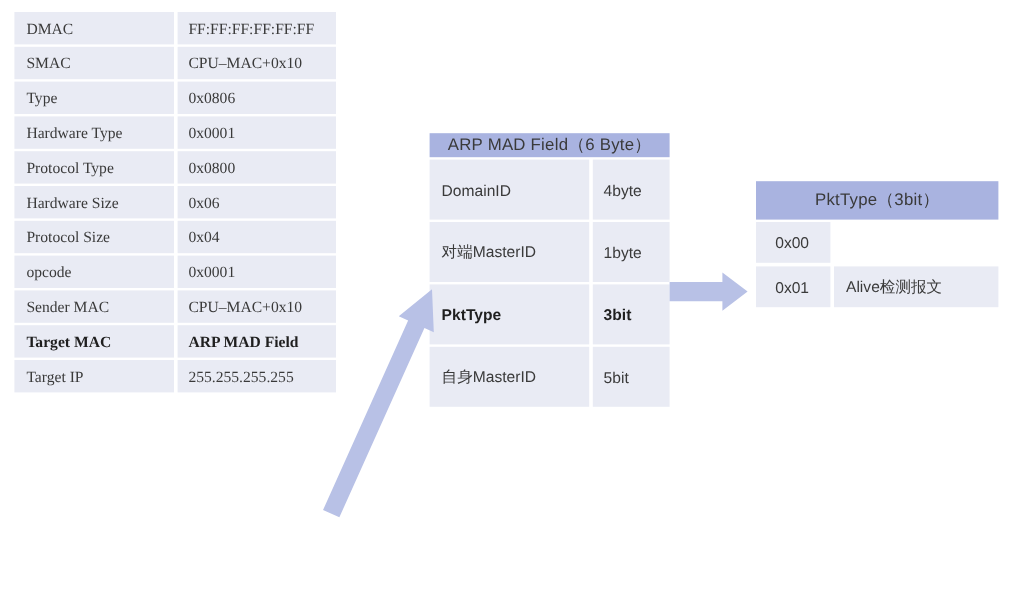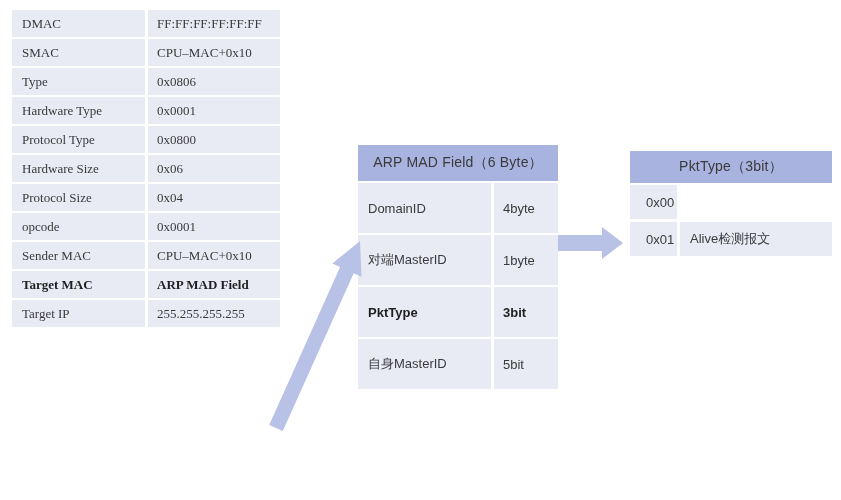--- a/index.html
+++ b/index.html
@@ -41,31 +41,31 @@
   }
 
   
   #t1 { left: 12px; top: 10px; width: 268px; }
   #t1 .hdr { height: 36px; }
   #t1 .row > div { height: 27px; font-family: Liberation Serif, serif; }
   #t1 .c1 { width: 133px; }
 
   
   #t2 { left: 358px; top: 111px; width: 200px; }
-  #t2 .hdr { height: 36px; margin-top: 34px; }
+  #t2 .hdr { height: 20px; }
   #t2 .row > div { height: 50px; }
   #t2 .c1 { width: 133px; }
   #t2 .c2 { }
 
   
   #t3 { left: 630px; top: 151px; width: 202px; }
   #t3 .hdr { height: 32px; }
   #t3 .row { margin-bottom: 3px; }
   #t3 .row > div { height: 34px; }
-  #t3 .c1 { width: 47px; padding-left: 16px; }
+  #t3 .c1 { width: 62px; padding-left: 16px; }
   #t3 .c2 { padding-left: 10px; }
 
   .overlay {
     position: absolute;
     left: 0; top: 0;
     width: 841px; height: 500px;
     pointer-events: none;
     z-index: 5;
   }
 </style>

